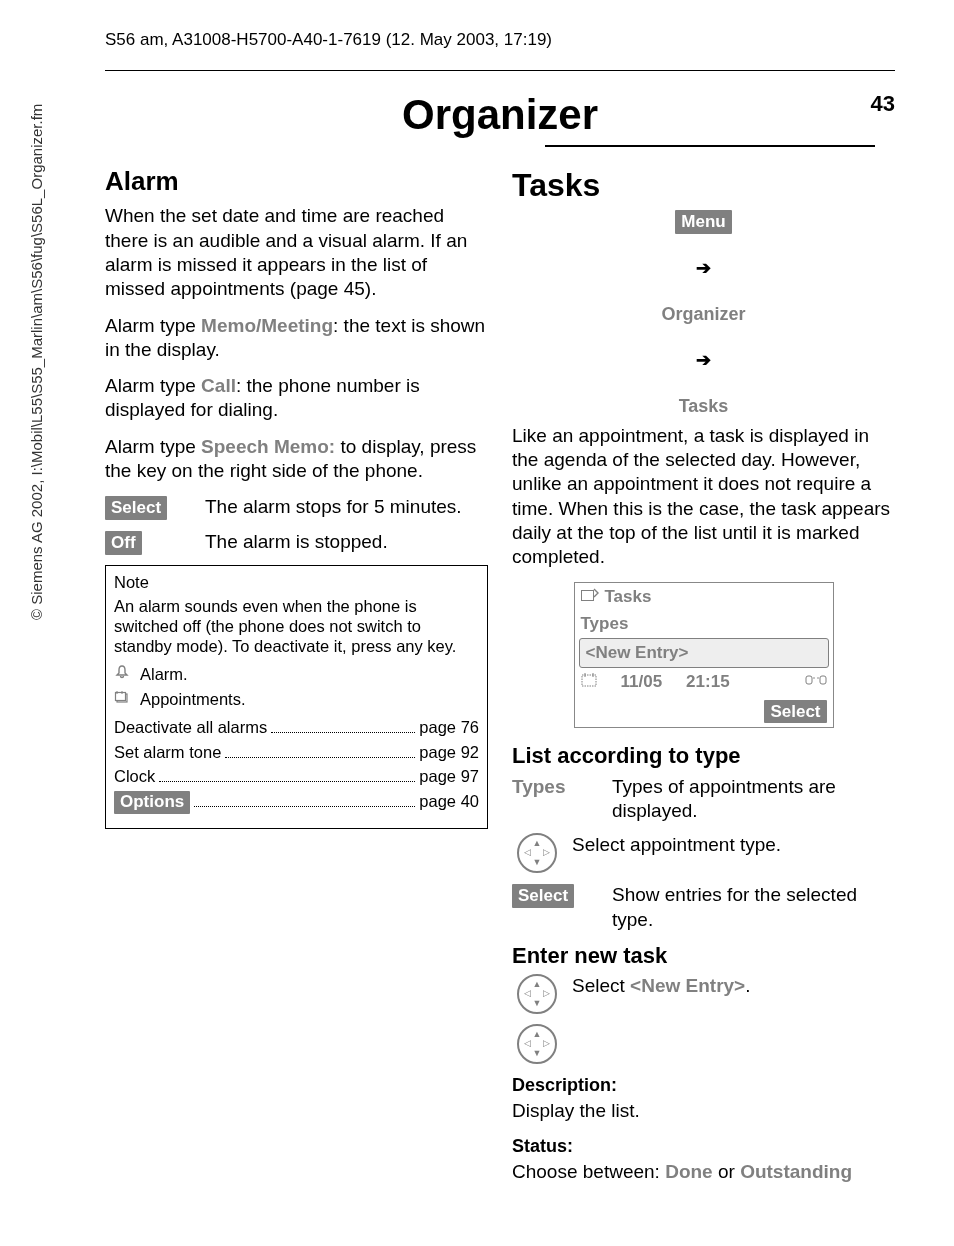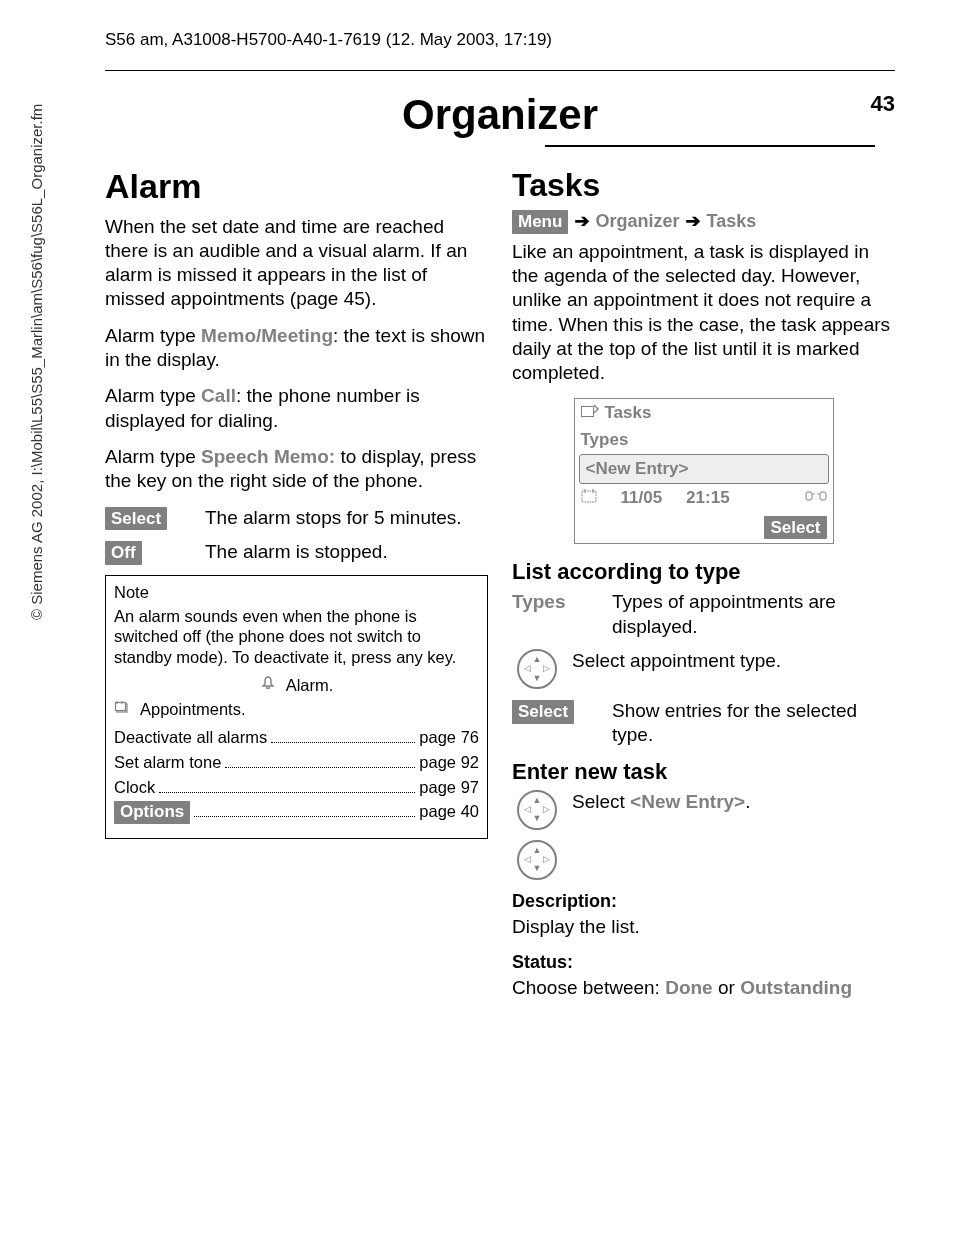--- a/index.html
+++ b/index.html
@@ -58,42 +58,42 @@
     margin: 0 20px 18px auto;
     float: right;
   }
   .cols {
     display: flex;
     gap: 24px;
     clear: both;
   }
   .col { width: 50%; font-size: 19px; line-height: 1.28; }
   .col p { margin-bottom: 12px; }
-  .h2 { font-size: 34px; font-weight: bold; margin: 0 0 6px 0; }
+  .h2 { font-size: 26px; font-weight: bold; margin: 0 0 6px 0; }
   .h1s { font-size: 32px; font-weight: bold; margin: 0 0 4px 0; }
   .h3 { font-size: 22px; font-weight: bold; margin: 10px 0 4px 0; }
   .h4 { font-size: 18px; font-weight: bold; margin: 8px 0 2px 0; }
   .gray-bold { color: #808080; font-weight: bold; }
   .soft-btn {
     display: inline-block;
     background: #808080;
     color: #fff;
     font-weight: bold;
     padding: 1px 6px;
     font-size: 17px;
     border-radius: 1px;
   }
   .kv-row { display: flex; gap: 10px; margin-bottom: 10px; }
   .kv-key { min-width: 90px; }
   .note-box { border: 1px solid #000; padding: 6px 8px 10px 8px; font-size: 16.5px; line-height: 1.22; }
   .note-box .note-title { font-weight: normal; margin-bottom: 4px; }
   .note-box p { margin-bottom: 8px; }
   .dots-row { display: flex; align-items: baseline; margin-bottom: 4px; }
   .dots-fill { flex: 1; border-bottom: 1px dotted #000; margin: 0 4px 3px 4px; height: 1em; }
-  .nav-path { display: flex; align-items: center; gap: 6px; margin-bottom: 6px; font-size: 18px; flex-wrap: wrap; }
+  .nav-path { display: flex; align-items: center; gap: 23px; margin-bottom: 6px; font-size: 18px; flex-wrap: wrap; flex-direction: column; }
   .arrow { font-weight: bold; color: #000; }
   .phone-screen {
     border: 1px solid #888;
     width: 260px;
     margin: 10px auto 14px auto;
     font-size: 17px;
   }
   .phone-screen .ps-title { display: flex; align-items: center; gap: 6px; padding: 3px 6px; color: #808080; font-weight: bold; }
   .phone-screen .ps-row { padding: 3px 6px; color: #808080; font-weight: bold; }
   .ps-highlight { background: #eee; border: 1px solid #808080; margin: 0 4px; border-radius: 3px; }
@@ -148,21 +148,21 @@
         <div>The alarm stops for 5 minutes.</div>
       </div>
       <div class="kv-row">
         <div class="kv-key"><span class="soft-btn">Off</span></div>
         <div>The alarm is stopped.</div>
       </div>
 
       <div class="note-box">
         <div class="note-title">Note</div>
         <p>An alarm sounds even when the phone is switched off (the phone does not switch to standby mode). To deactivate it, press any key.</p>
-        <div style="display:flex;align-items:center;margin-bottom:4px;justify-content:center;">
+        <div style="display:flex;align-items:center;margin-bottom:4px;">
           <span class="small-icon">
             <svg width="16" height="16" viewBox="0 0 16 16">
                 <path fill="none" stroke="#808080" stroke-width="1.4" d="M8 2c2 0 3 1.5 3 4v3l2 2H3l2-2V6c0-2.5 1-4 3-4zM6.5 12a1.5 1.5 0 003 0"></path>
               </svg>
           </span>
           <span>Alarm.</span>
         </div>
         <div style="display:flex;align-items:center;margin-bottom:8px;">
           <span class="small-icon">
             <svg width="16" height="16" viewBox="0 0 16 16">

